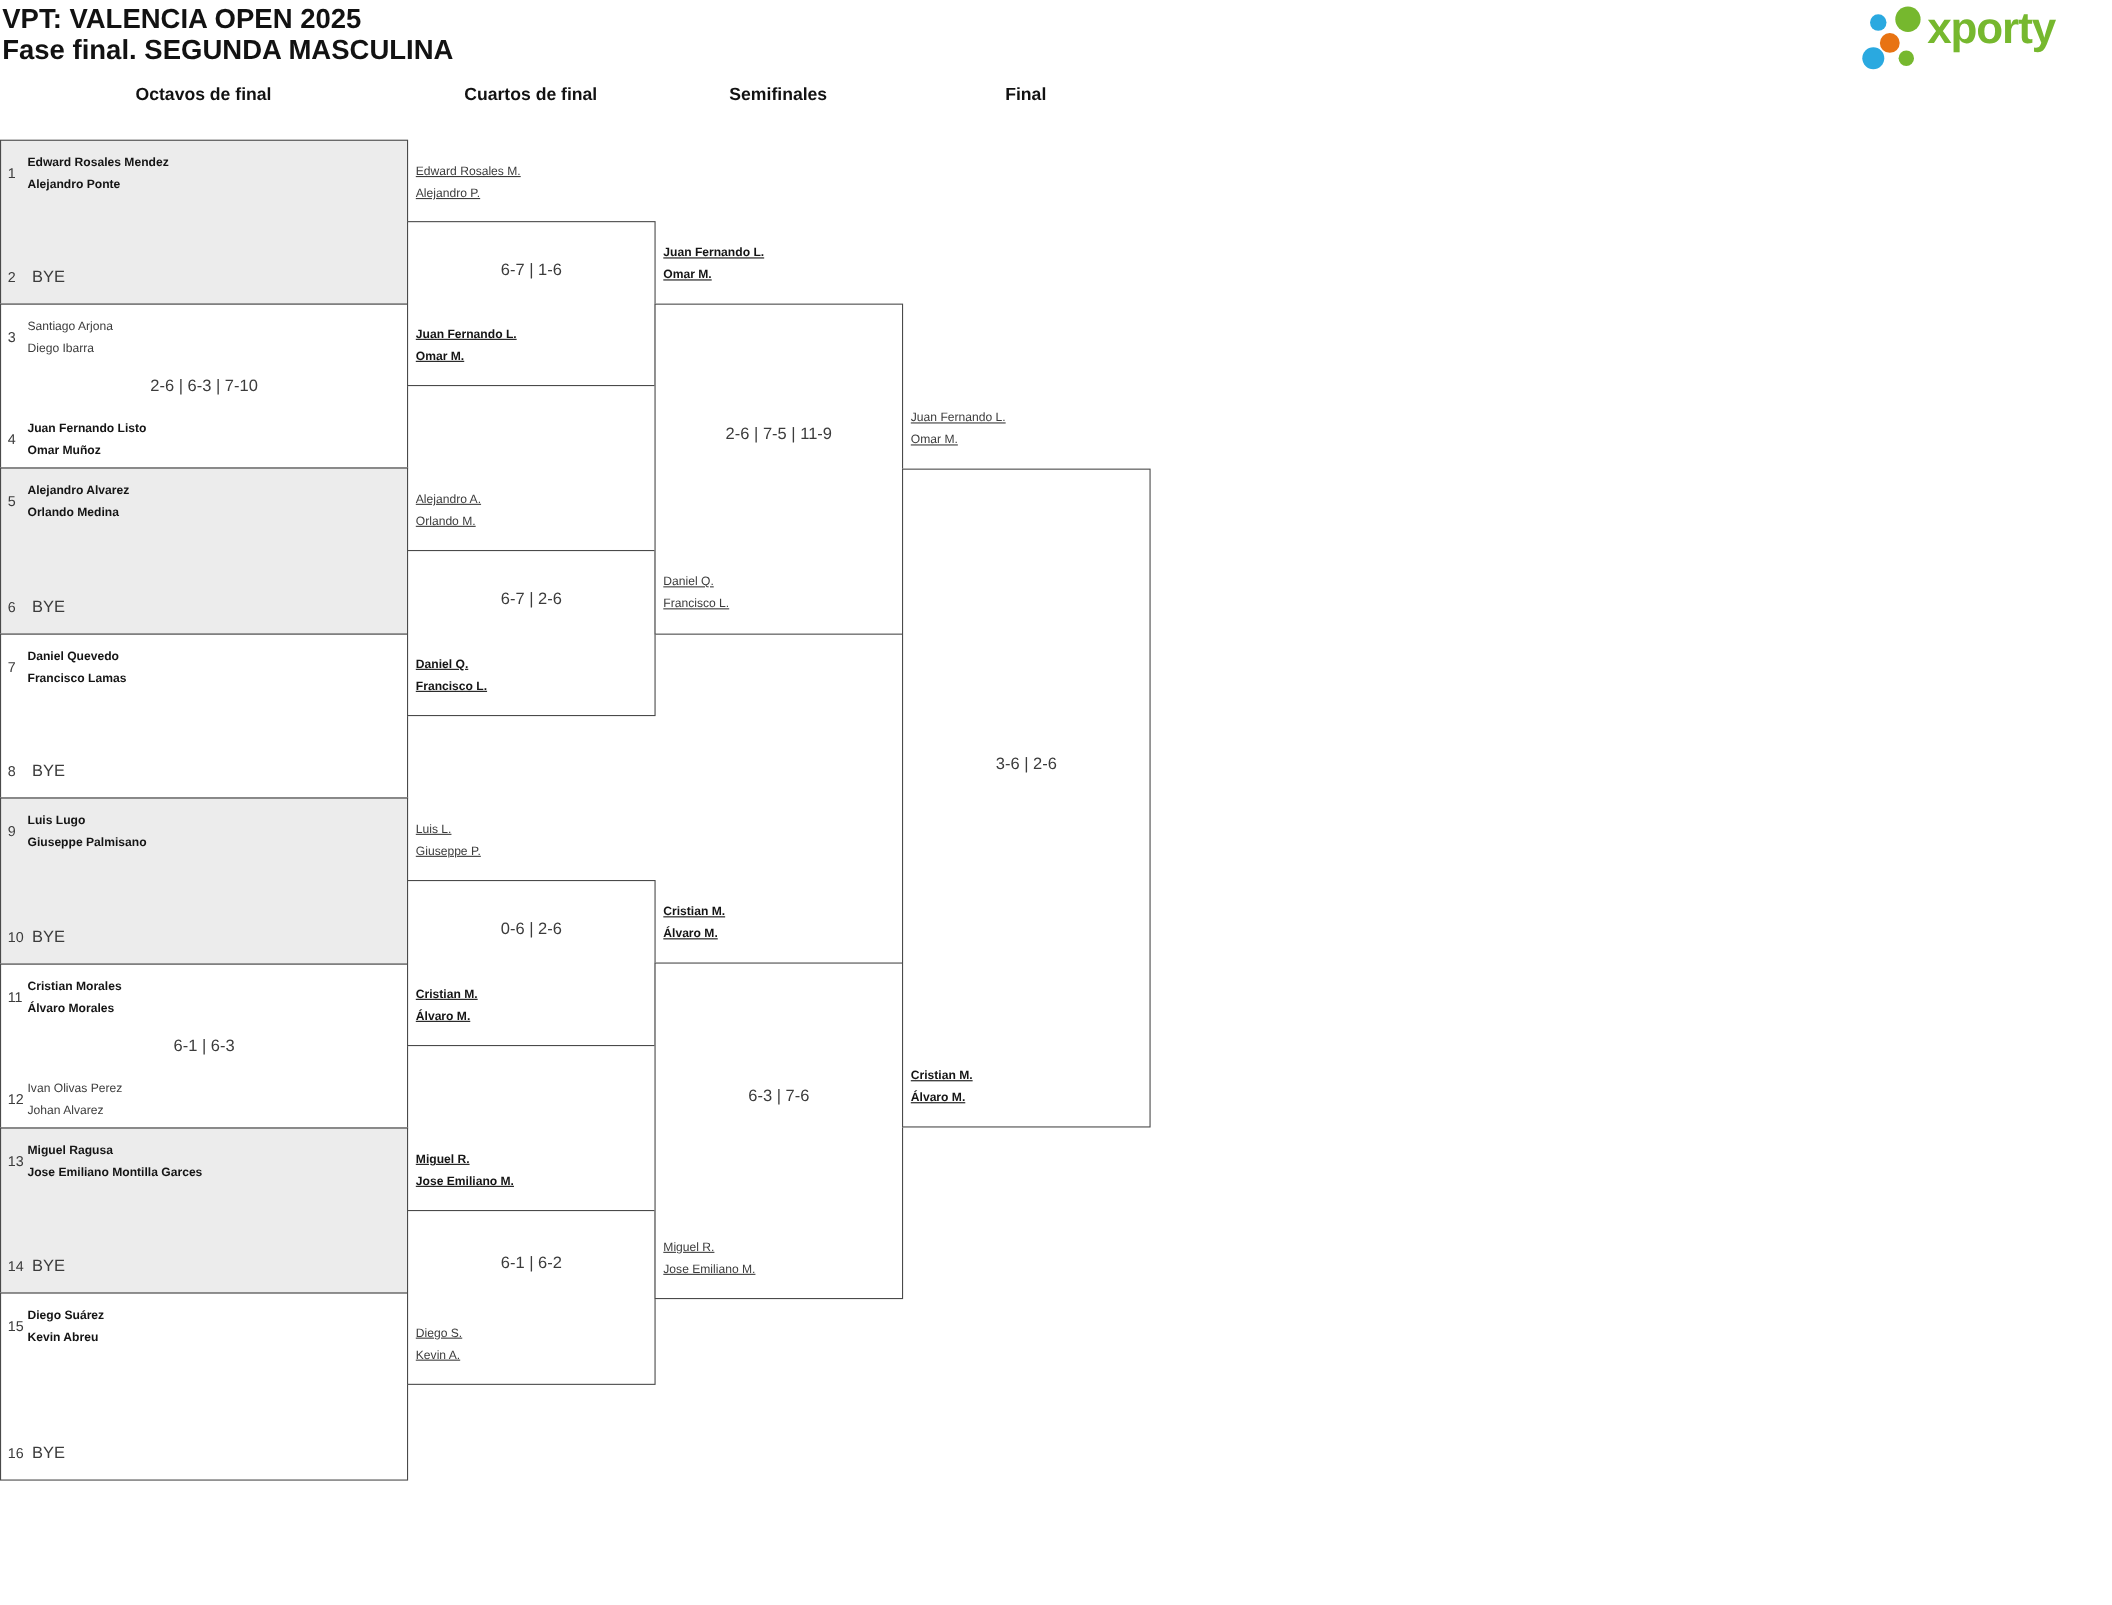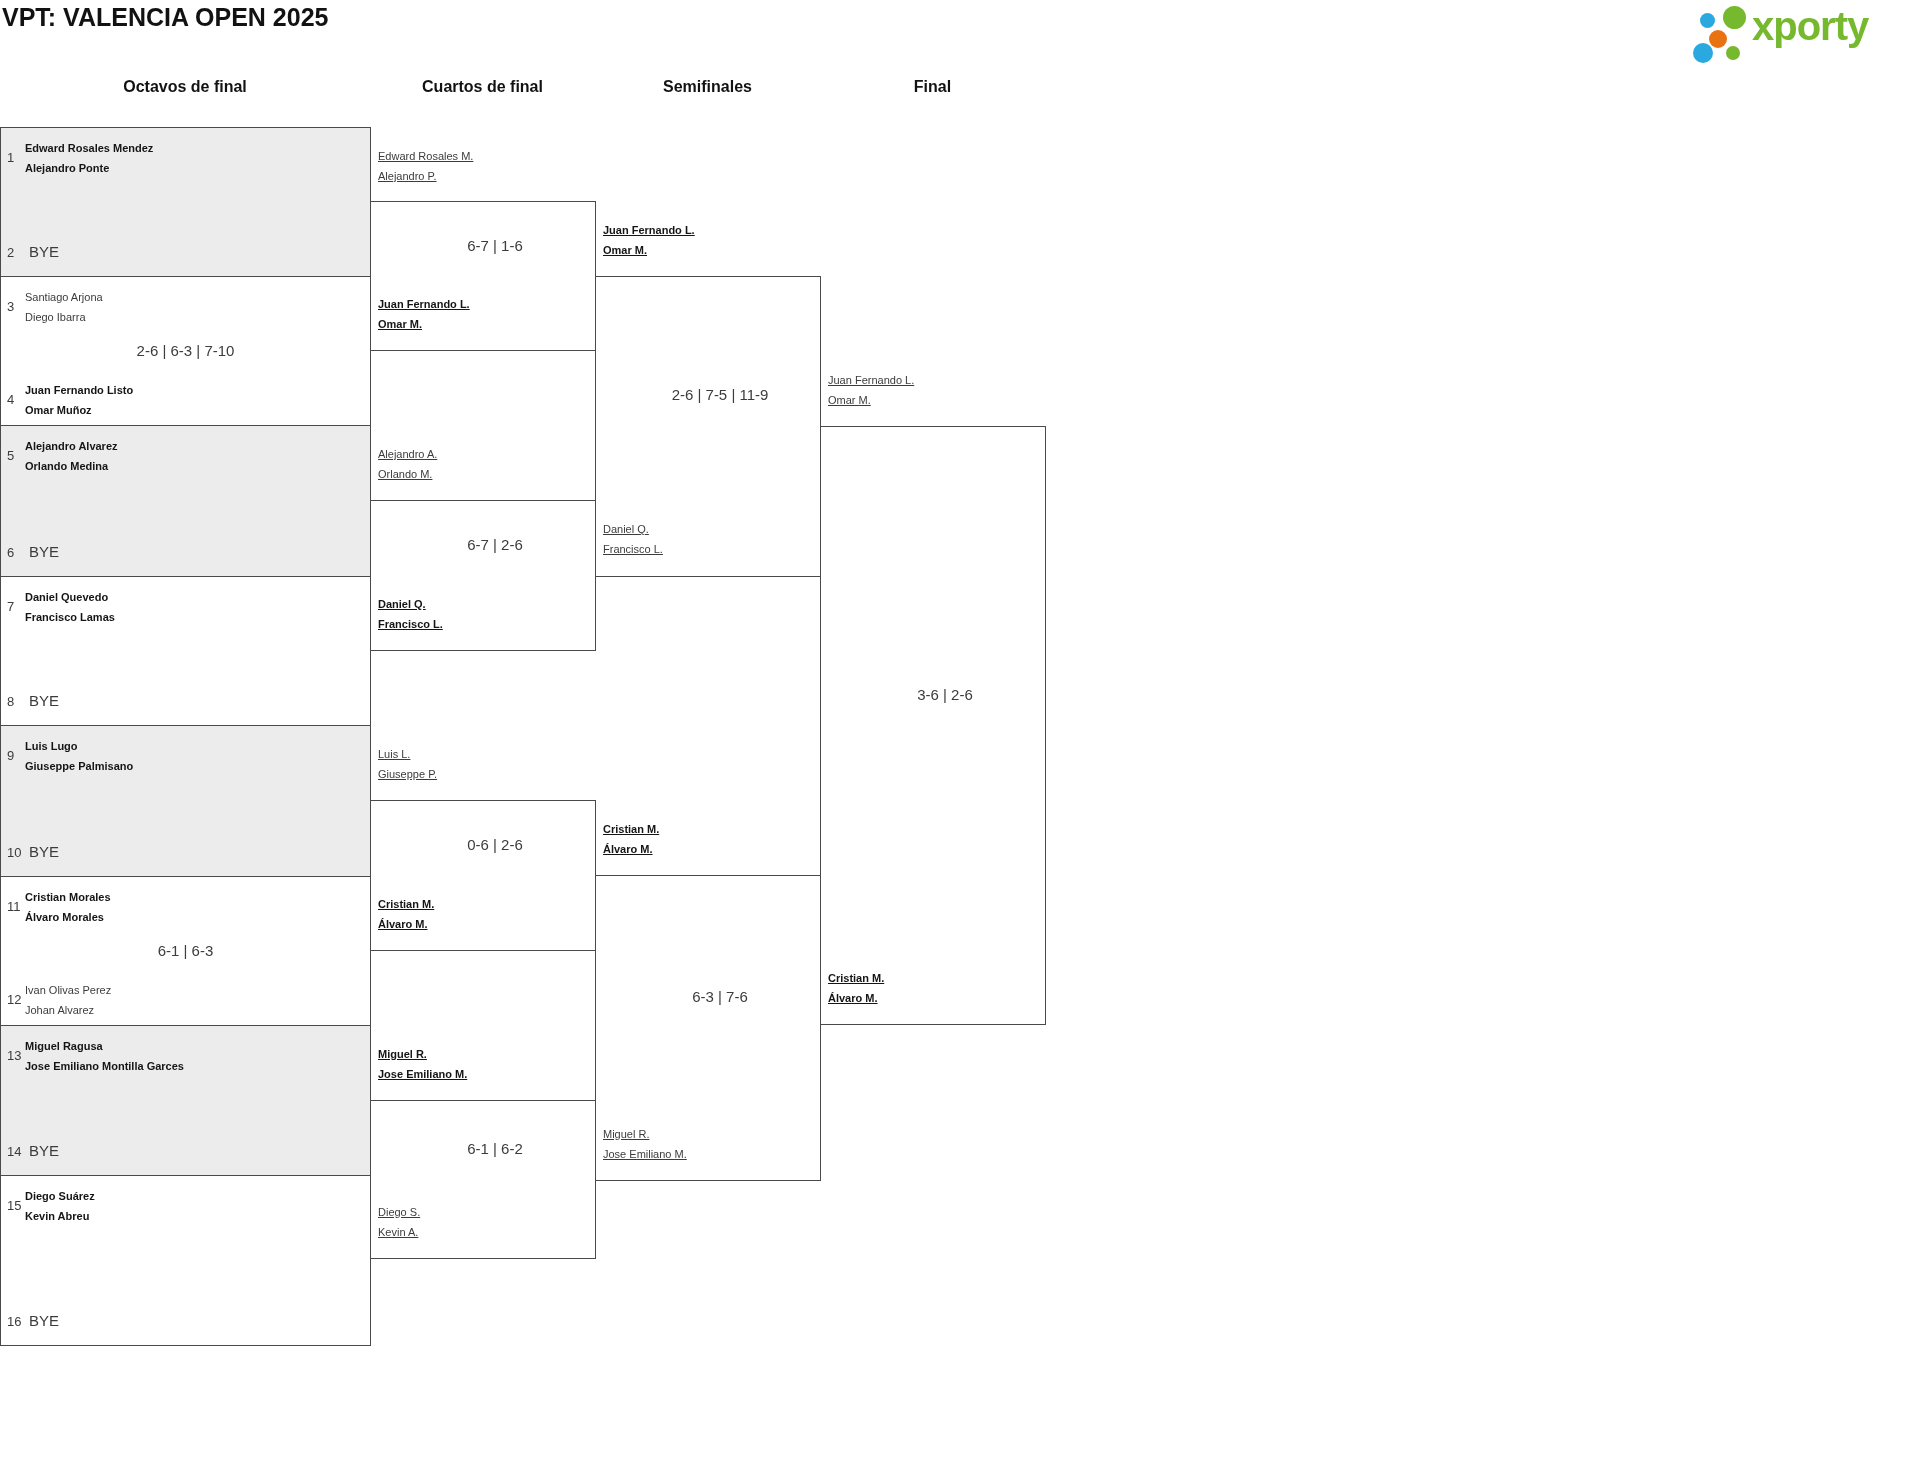--- a/index.html
+++ b/index.html
@@ -32,27 +32,28 @@
   .ta{position:absolute;left:24px;top:10px;right:6px;}
   .s16{position:absolute;left:0;right:0;top:50%;margin-top:-10px;line-height:20px;}
   .slotb2{position:absolute;left:0;right:6px;bottom:5px;height:40px;}
   .slotb2 .seed{position:absolute;left:6px;top:0;height:40px;line-height:40px;width:22px;}
   .slotb2 .team{margin-left:24px;}
   .byerow{position:absolute;left:6px;bottom:15px;height:18px;line-height:18px;}
   .byerow .seed{display:inline-block;width:22px;font-size:13px;}
   .byerow .bye{font-size:15px;color:#3c3c3c;}
   
   .lbl{position:absolute;width:215px;text-decoration:underline;}
-  .scr{position:absolute;width:226px;line-height:20px;padding-left:12px;}
+  .scr{position:absolute;width:226px;line-height:20px;}
 </style>
 </head>
 <body>
 
 <div class="title">
   <div>VPT: VALENCIA OPEN 2025</div>
+  <div>Fase final. SEGUNDA MASCULINA</div>
 </div>
 
 <div class="logo">
   <span class="dot" style="left:10px;top:13px;width:15px;height:15px;background:#2aa9e0;"></span>
   <span class="dot" style="left:33px;top:6px;width:23px;height:23px;background:#76b82e;"></span>
   <span class="dot" style="left:19px;top:30px;width:18px;height:18px;background:#e87312;"></span>
   <span class="dot" style="left:3px;top:43px;width:20px;height:20px;background:#2aa9e0;"></span>
   <span class="dot" style="left:36px;top:46px;width:14px;height:14px;background:#76b82e;"></span>
   <span class="wordmark" style="color:#76b82e;">xporty</span>
 </div>

